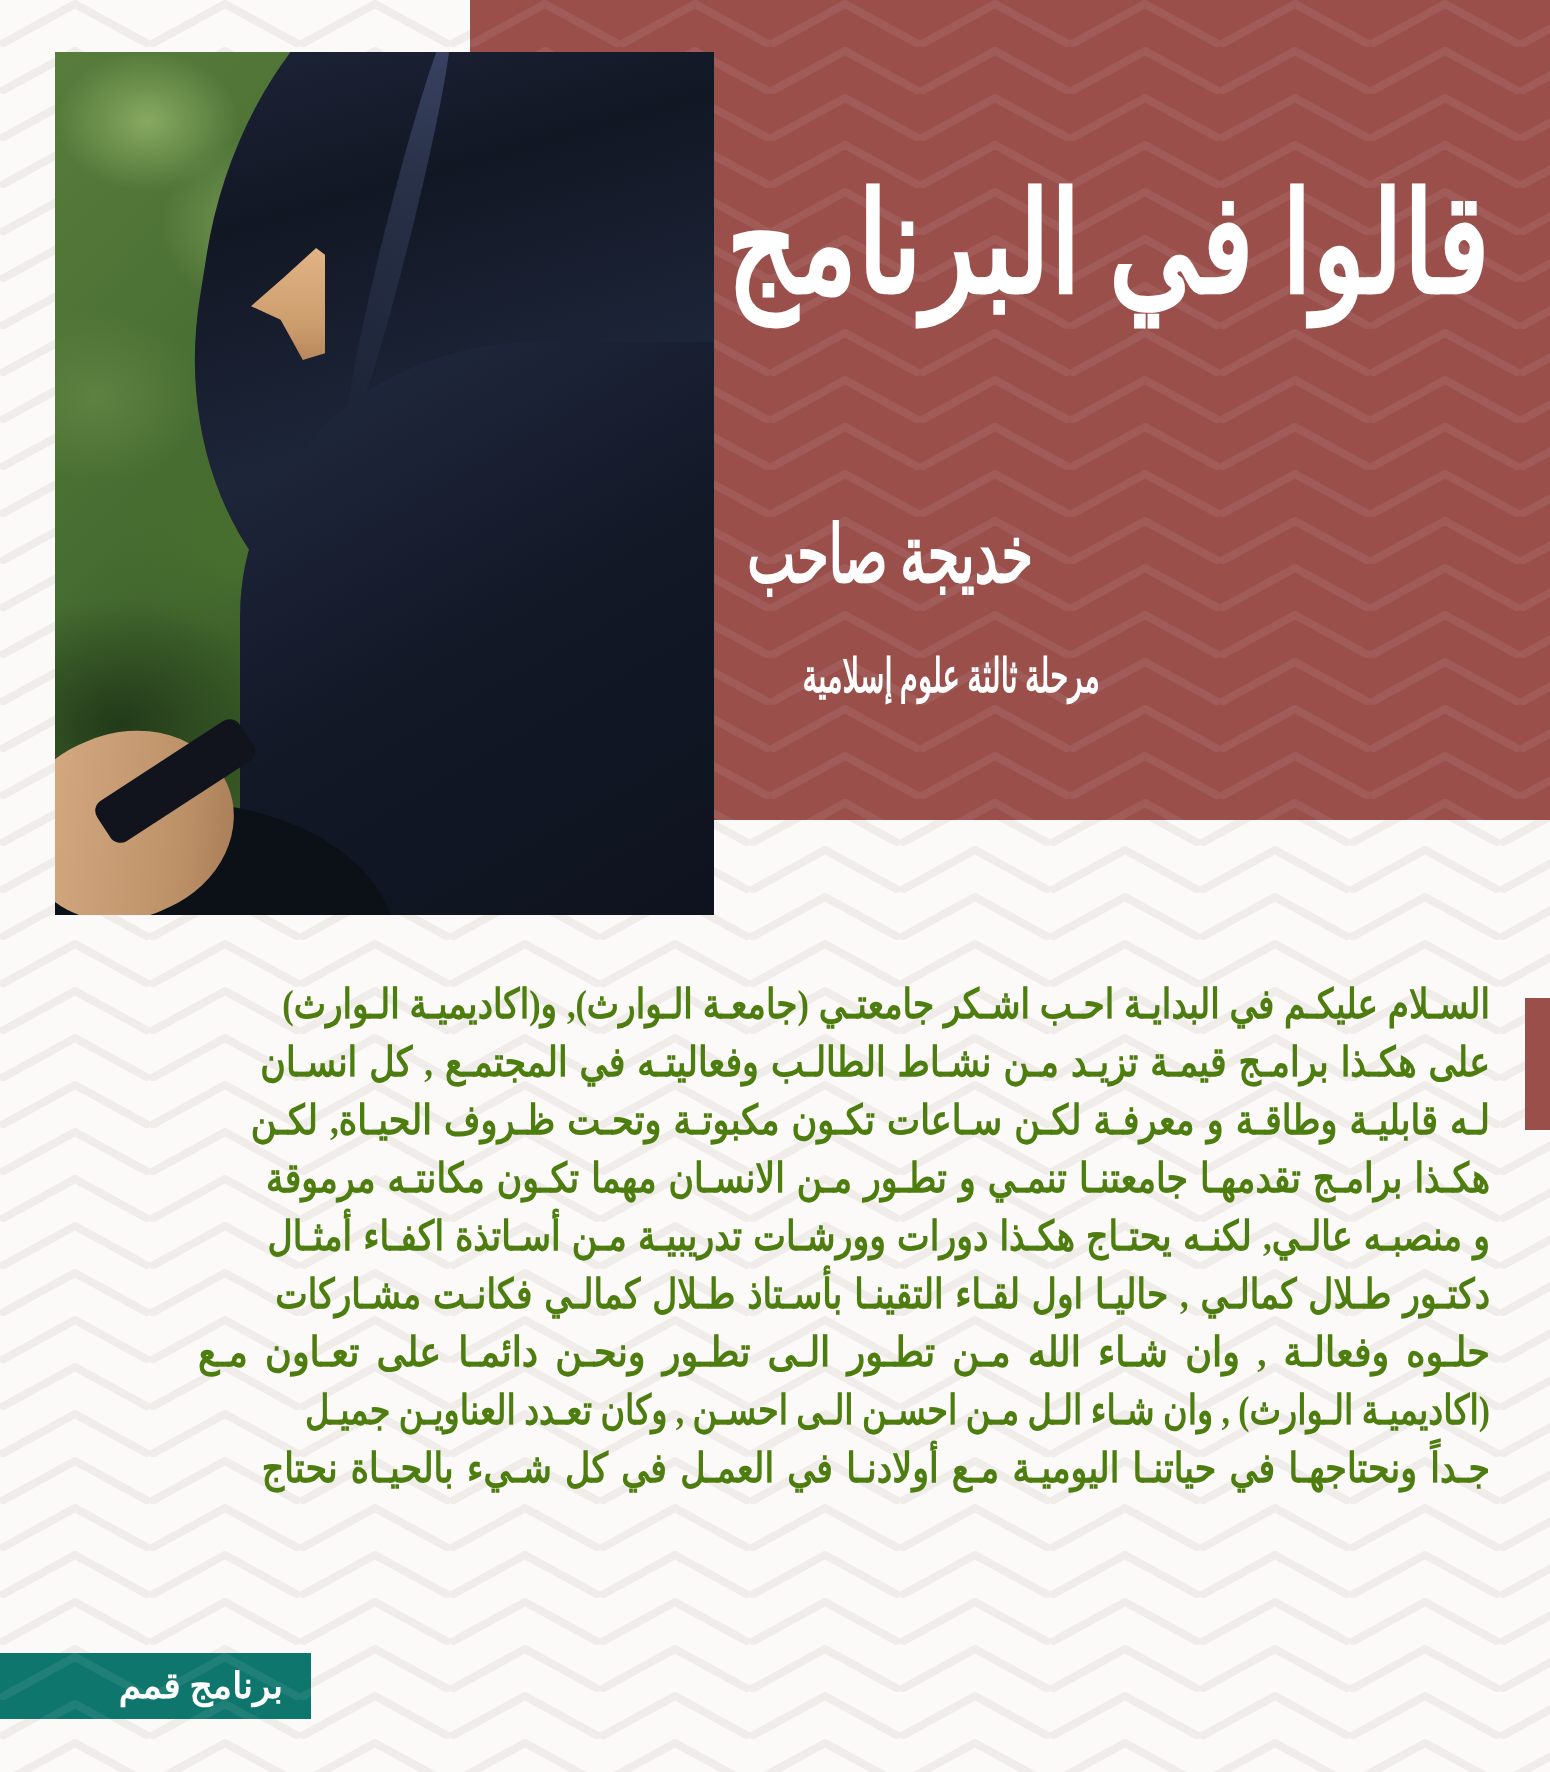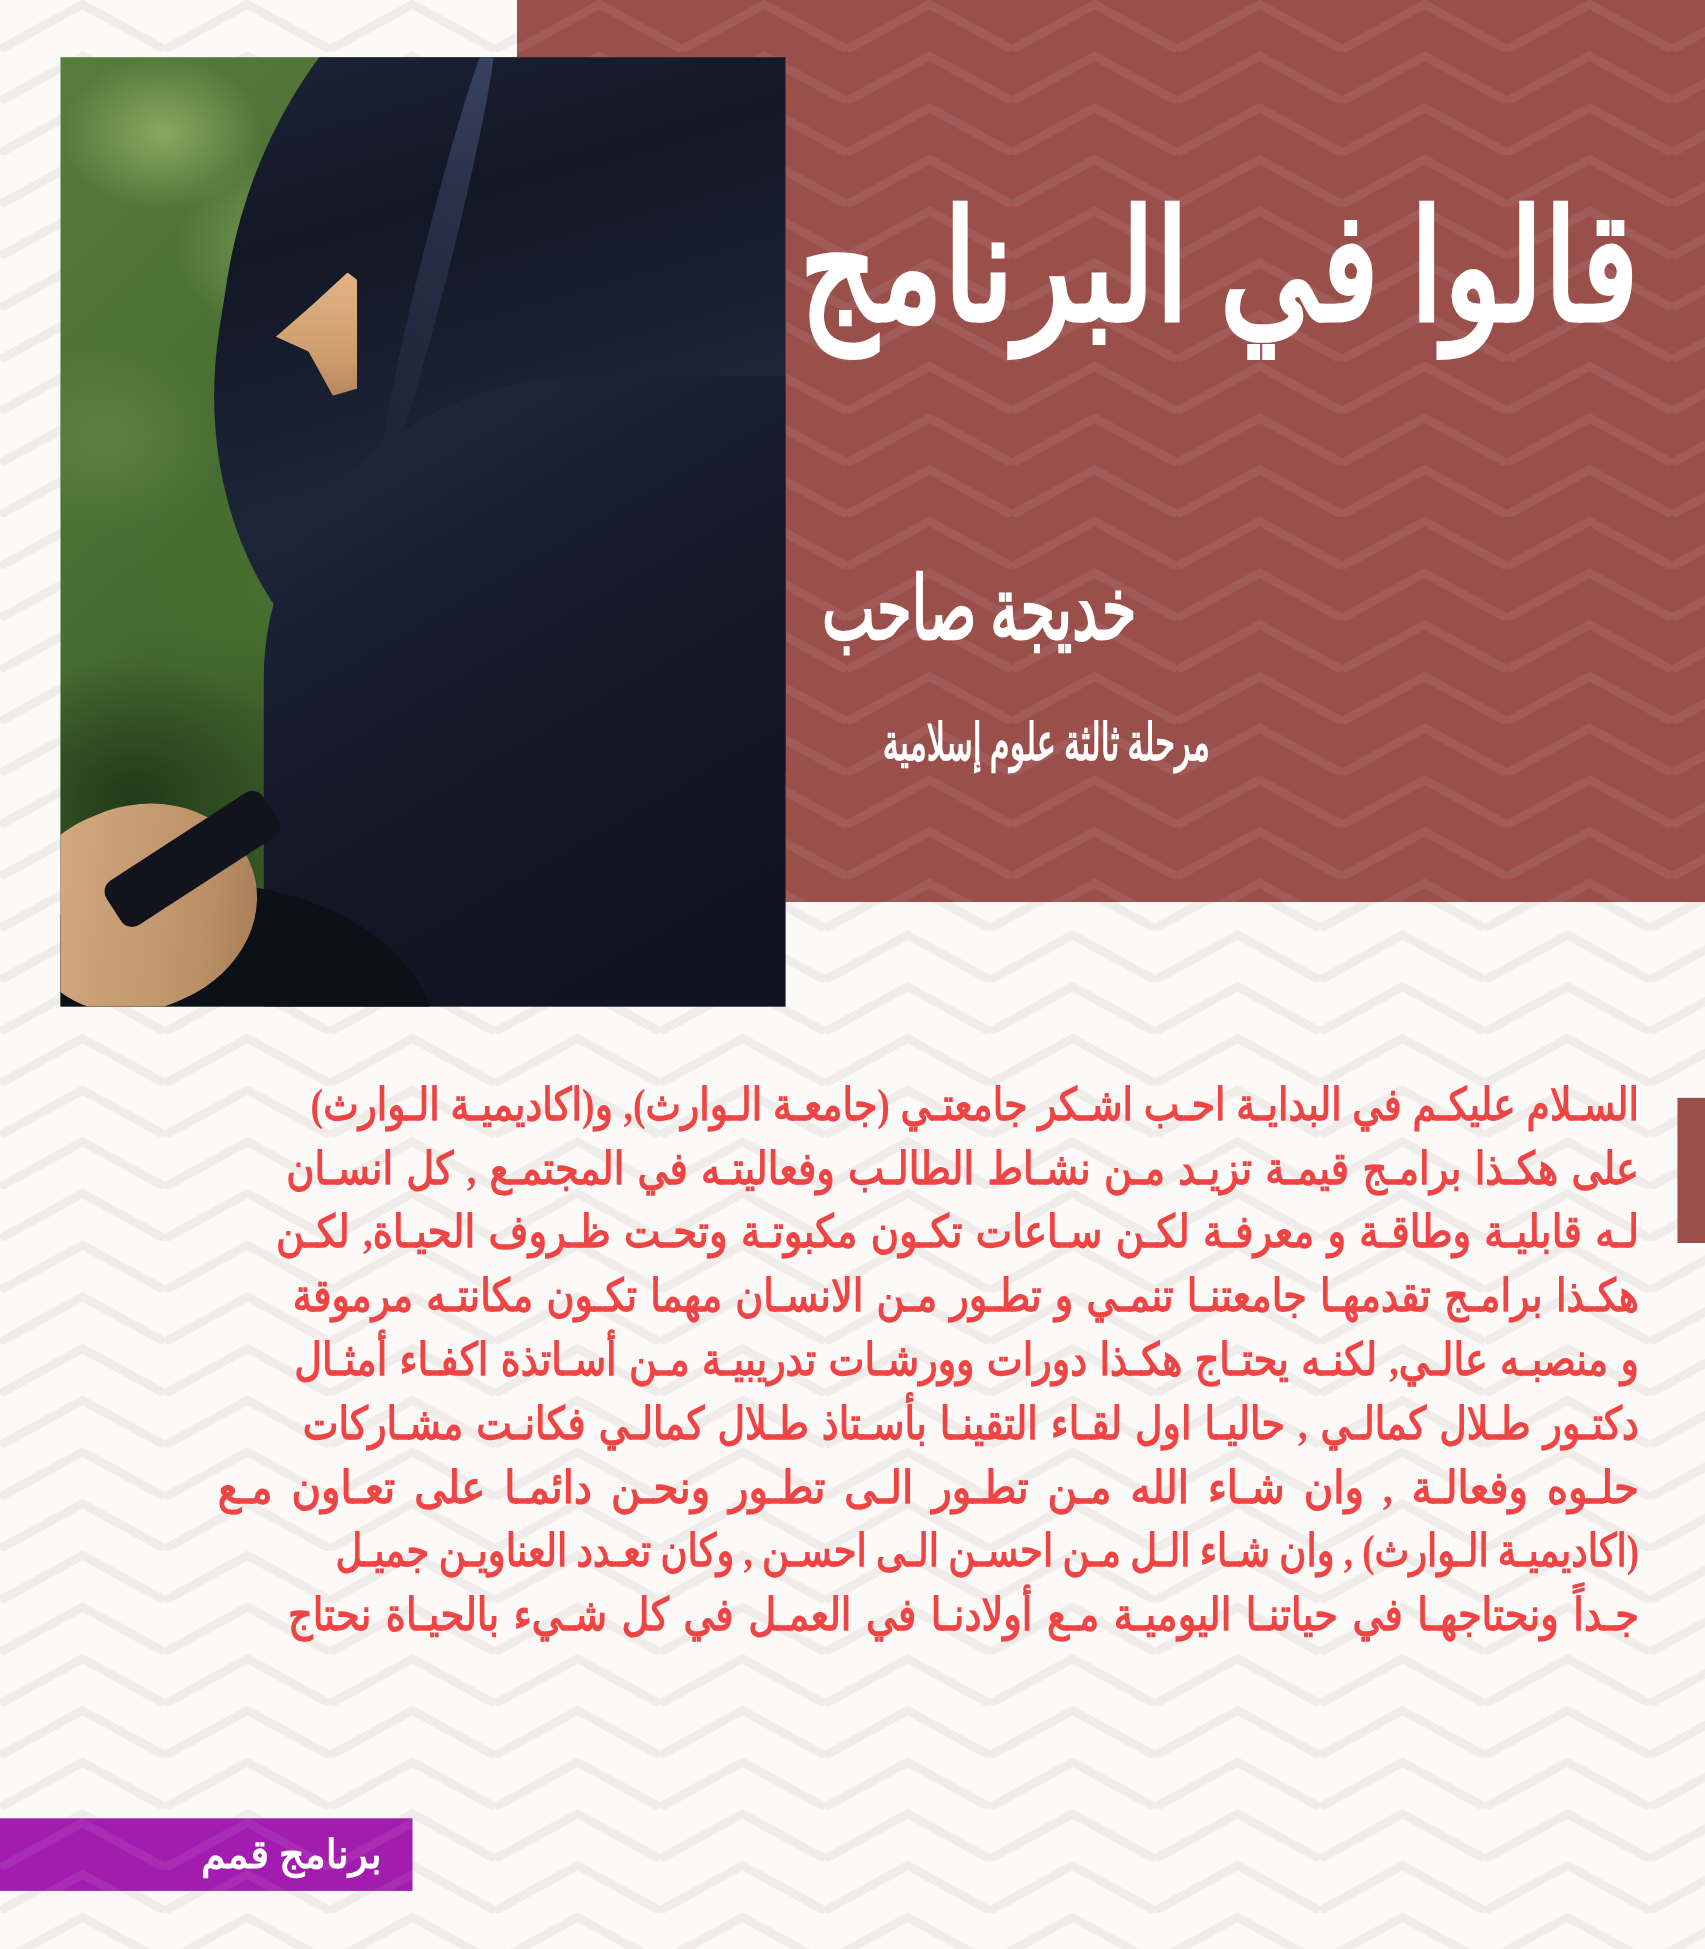--- a/index.html
+++ b/index.html
@@ -77,40 +77,40 @@
     text-align:right;white-space:nowrap;z-index:5;
   }
   .subtitle{
     position:absolute;right:450px;top:640px;width:360px;margin:0;
     font-size:47px;line-height:72px;font-weight:bold;color:#ffffff;
     text-align:right;white-space:nowrap;z-index:5;
   }
   .fit{transform-origin:right center;}
   .body-text{
     position:absolute;left:45px;top:975px;width:1445px;
-    color:#ef4444;font-weight:bold;font-size:41px;line-height:58px;
+    color:#4d7c0f;font-weight:bold;font-size:41px;line-height:58px;
     z-index:3;
   }
   .line{
     white-space:nowrap;
     text-align:justify;
     text-align-last:justify;
   }
   .line.last{
     text-align:right;
     text-align-last:right;
     padding-right:123px;
   }
   .side-tab{
     position:absolute;right:0;top:998px;width:25px;height:132px;
     background:#9a4f4b;z-index:4;
   }
   .badge{
-    position:absolute;left:0;top:1653px;width:375px;height:66px;
-    background:#a21caf;z-index:4;
+    position:absolute;left:0;top:1653px;width:311px;height:66px;
+    background:#0f766e;z-index:4;
     display:flex;align-items:center;justify-content:flex-start;
     padding-right:28px;box-sizing:border-box;
   }
   .badge-label{
     position:relative;z-index:2;
     color:#ffffff;font-weight:bold;font-size:36px;white-space:nowrap;
   }
 </style>
 </head>
 <body>

